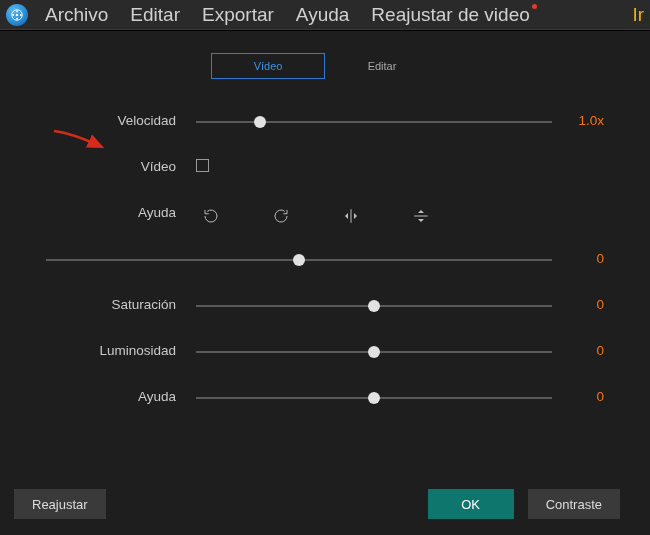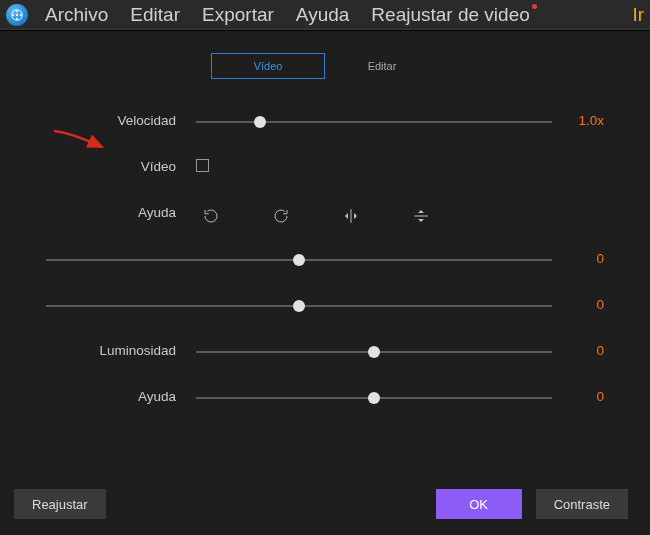--- a/index.html
+++ b/index.html
@@ -61,28 +61,28 @@
   .iconbtn svg { width: 18px; height: 18px; stroke: #bfbfbf; fill: none; stroke-width: 1.3; }
 
   
   .arrow {
     position: absolute; left: 52px; top: 96px; width: 56px; height: 26px; pointer-events: none;
   }
   .arrow svg { width: 100%; height: 100%; }
 
   
   .footer {
-    position: absolute; left: 0; right: 8px; bottom: 10px; height: 42px;
+    position: absolute; left: 0; right: 16px; bottom: 10px; height: 42px;
     display: flex; align-items: center; padding: 0 14px; gap: 14px;
   }
   .btn {
     height: 30px; padding: 0 18px; display: flex; align-items: center; justify-content: center;
     font-size: 13px; cursor: pointer; background: #3a3a3a; color: #dcdcdc; border: none;
   }
-  .btn.primary { background: #8b5cf6; color: #fff; min-width: 86px; }
+  .btn.primary { background: #0f766e; color: #fff; min-width: 86px; }
   .footer .spacer { flex: 1; }
 </style>
 </head>
 <body>
 <div class="app">
 
   <div class="menubar">
     <div class="logo">
       <svg viewBox="0 0 24 24">
           <g stroke="#fff" stroke-width="1.5" fill="none">
@@ -179,20 +179,21 @@
         <div class="ctrl">
           <div class="slider">
             <div class="track"></div>
             <div class="thumb" style="left:50%"></div>
           </div>
         </div>
         <div class="val">0</div>
       </div>
 
       <div class="row">
+        <div class="lbl">Saturación</div>
         <div class="ctrl">
           <div class="slider">
             <div class="track"></div>
             <div class="thumb" style="left:50%"></div>
           </div>
         </div>
         <div class="val">0</div>
       </div>
 
       <div class="row">

